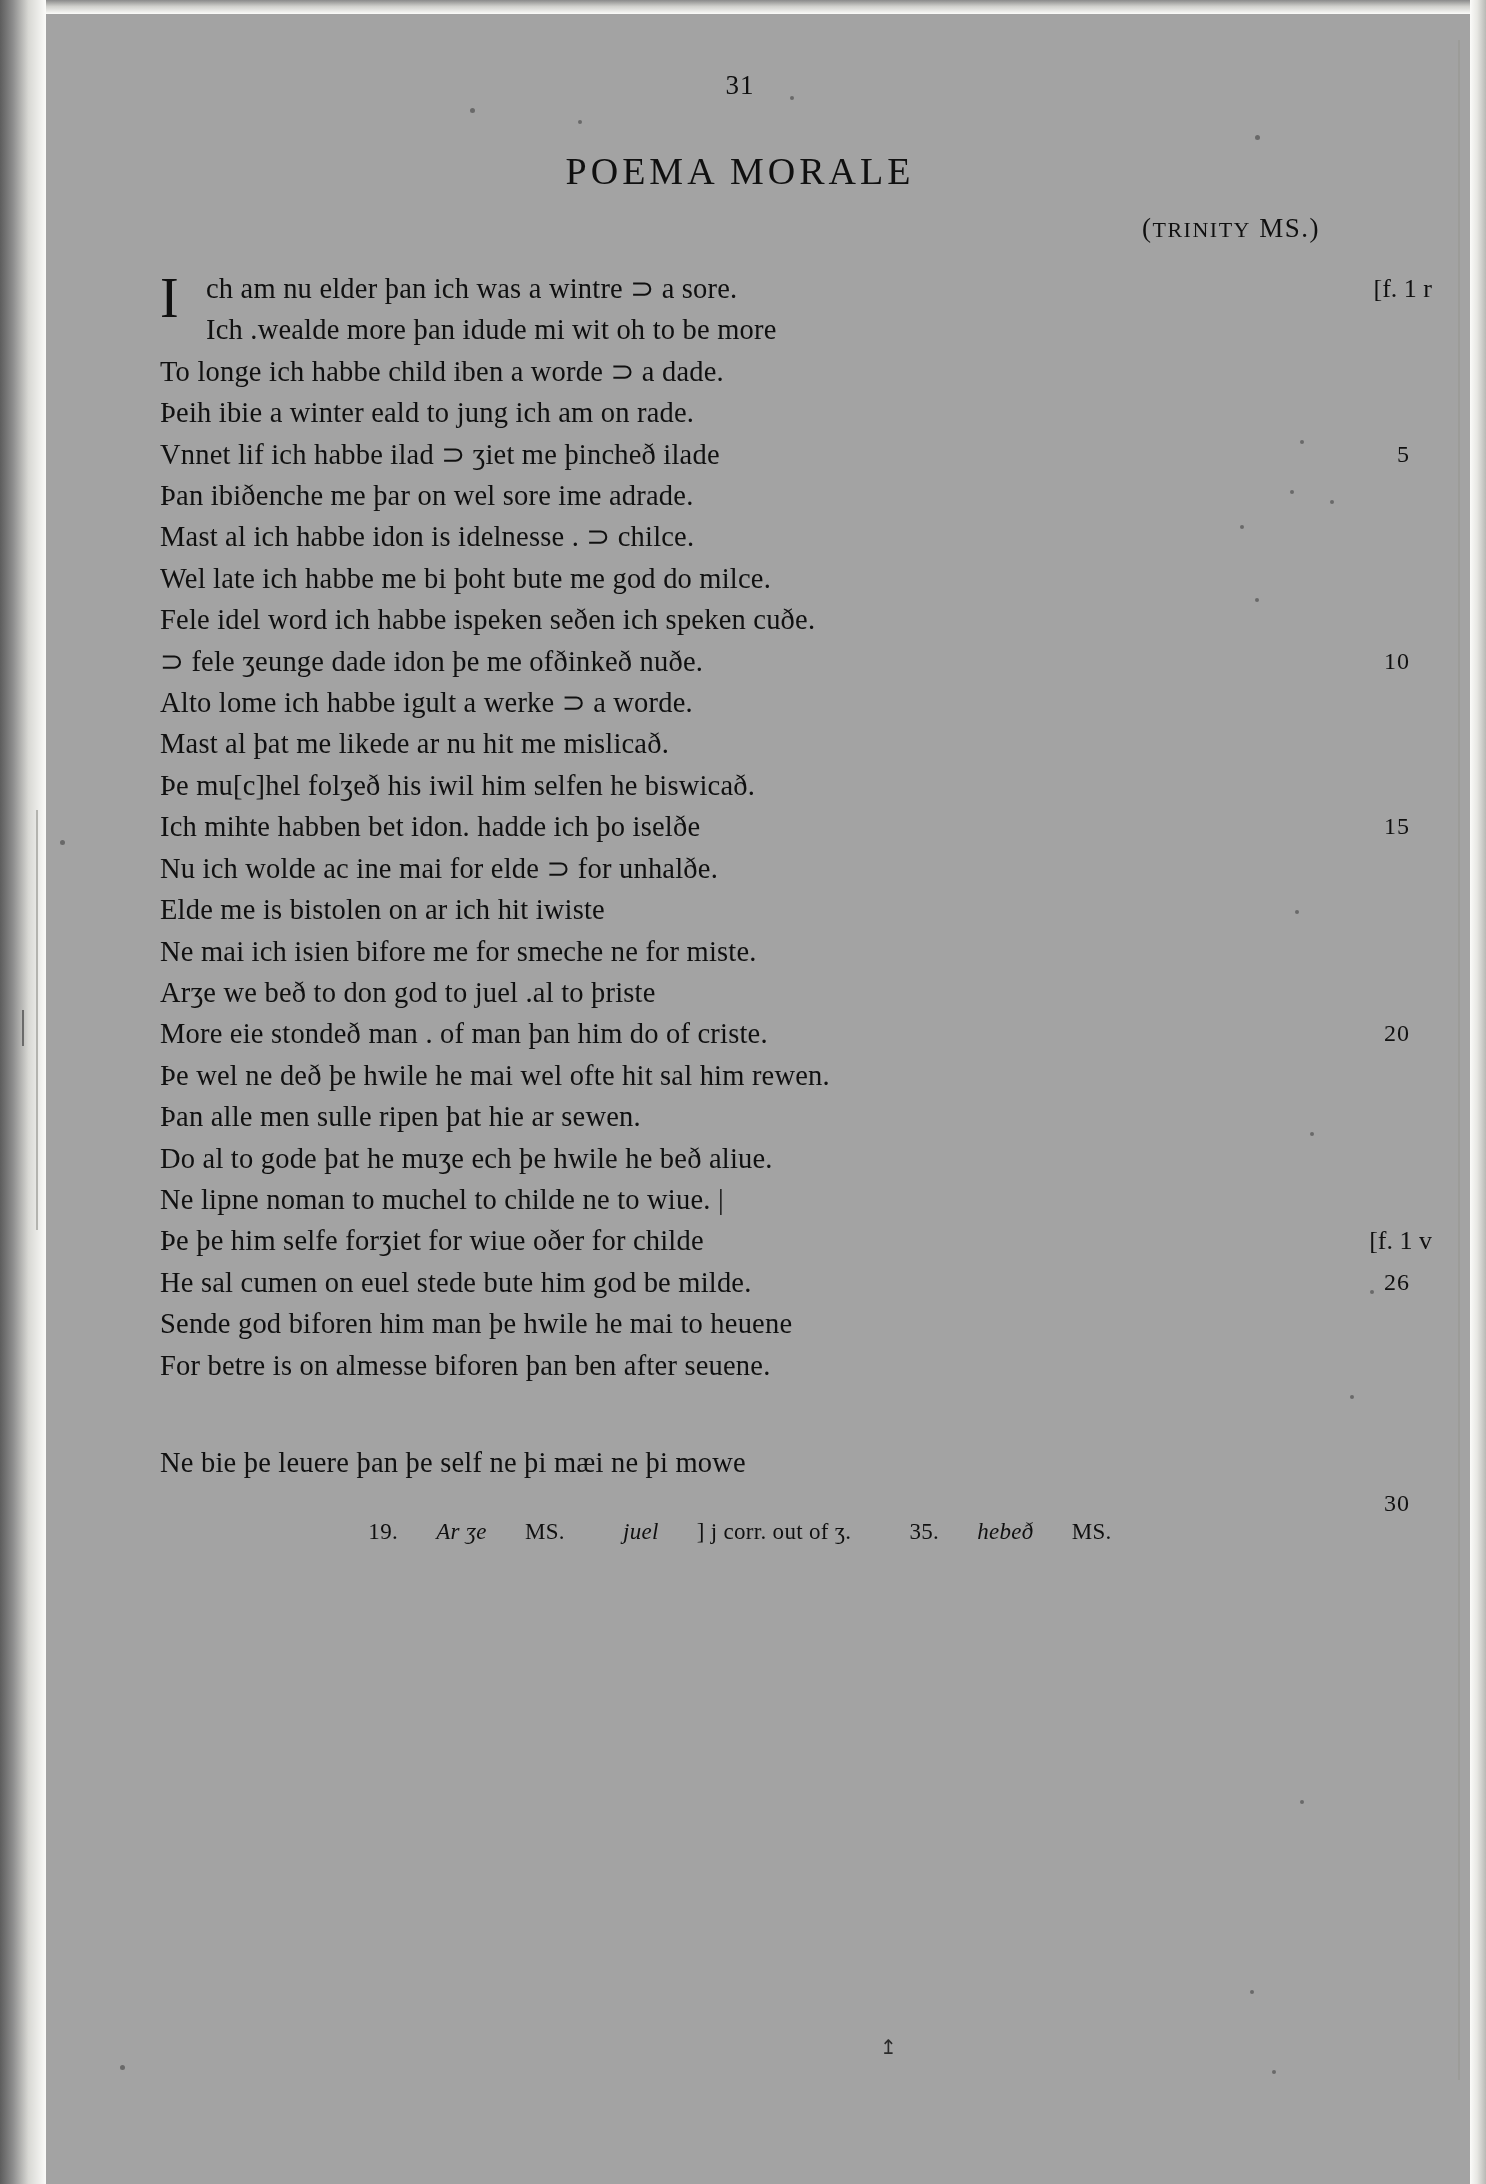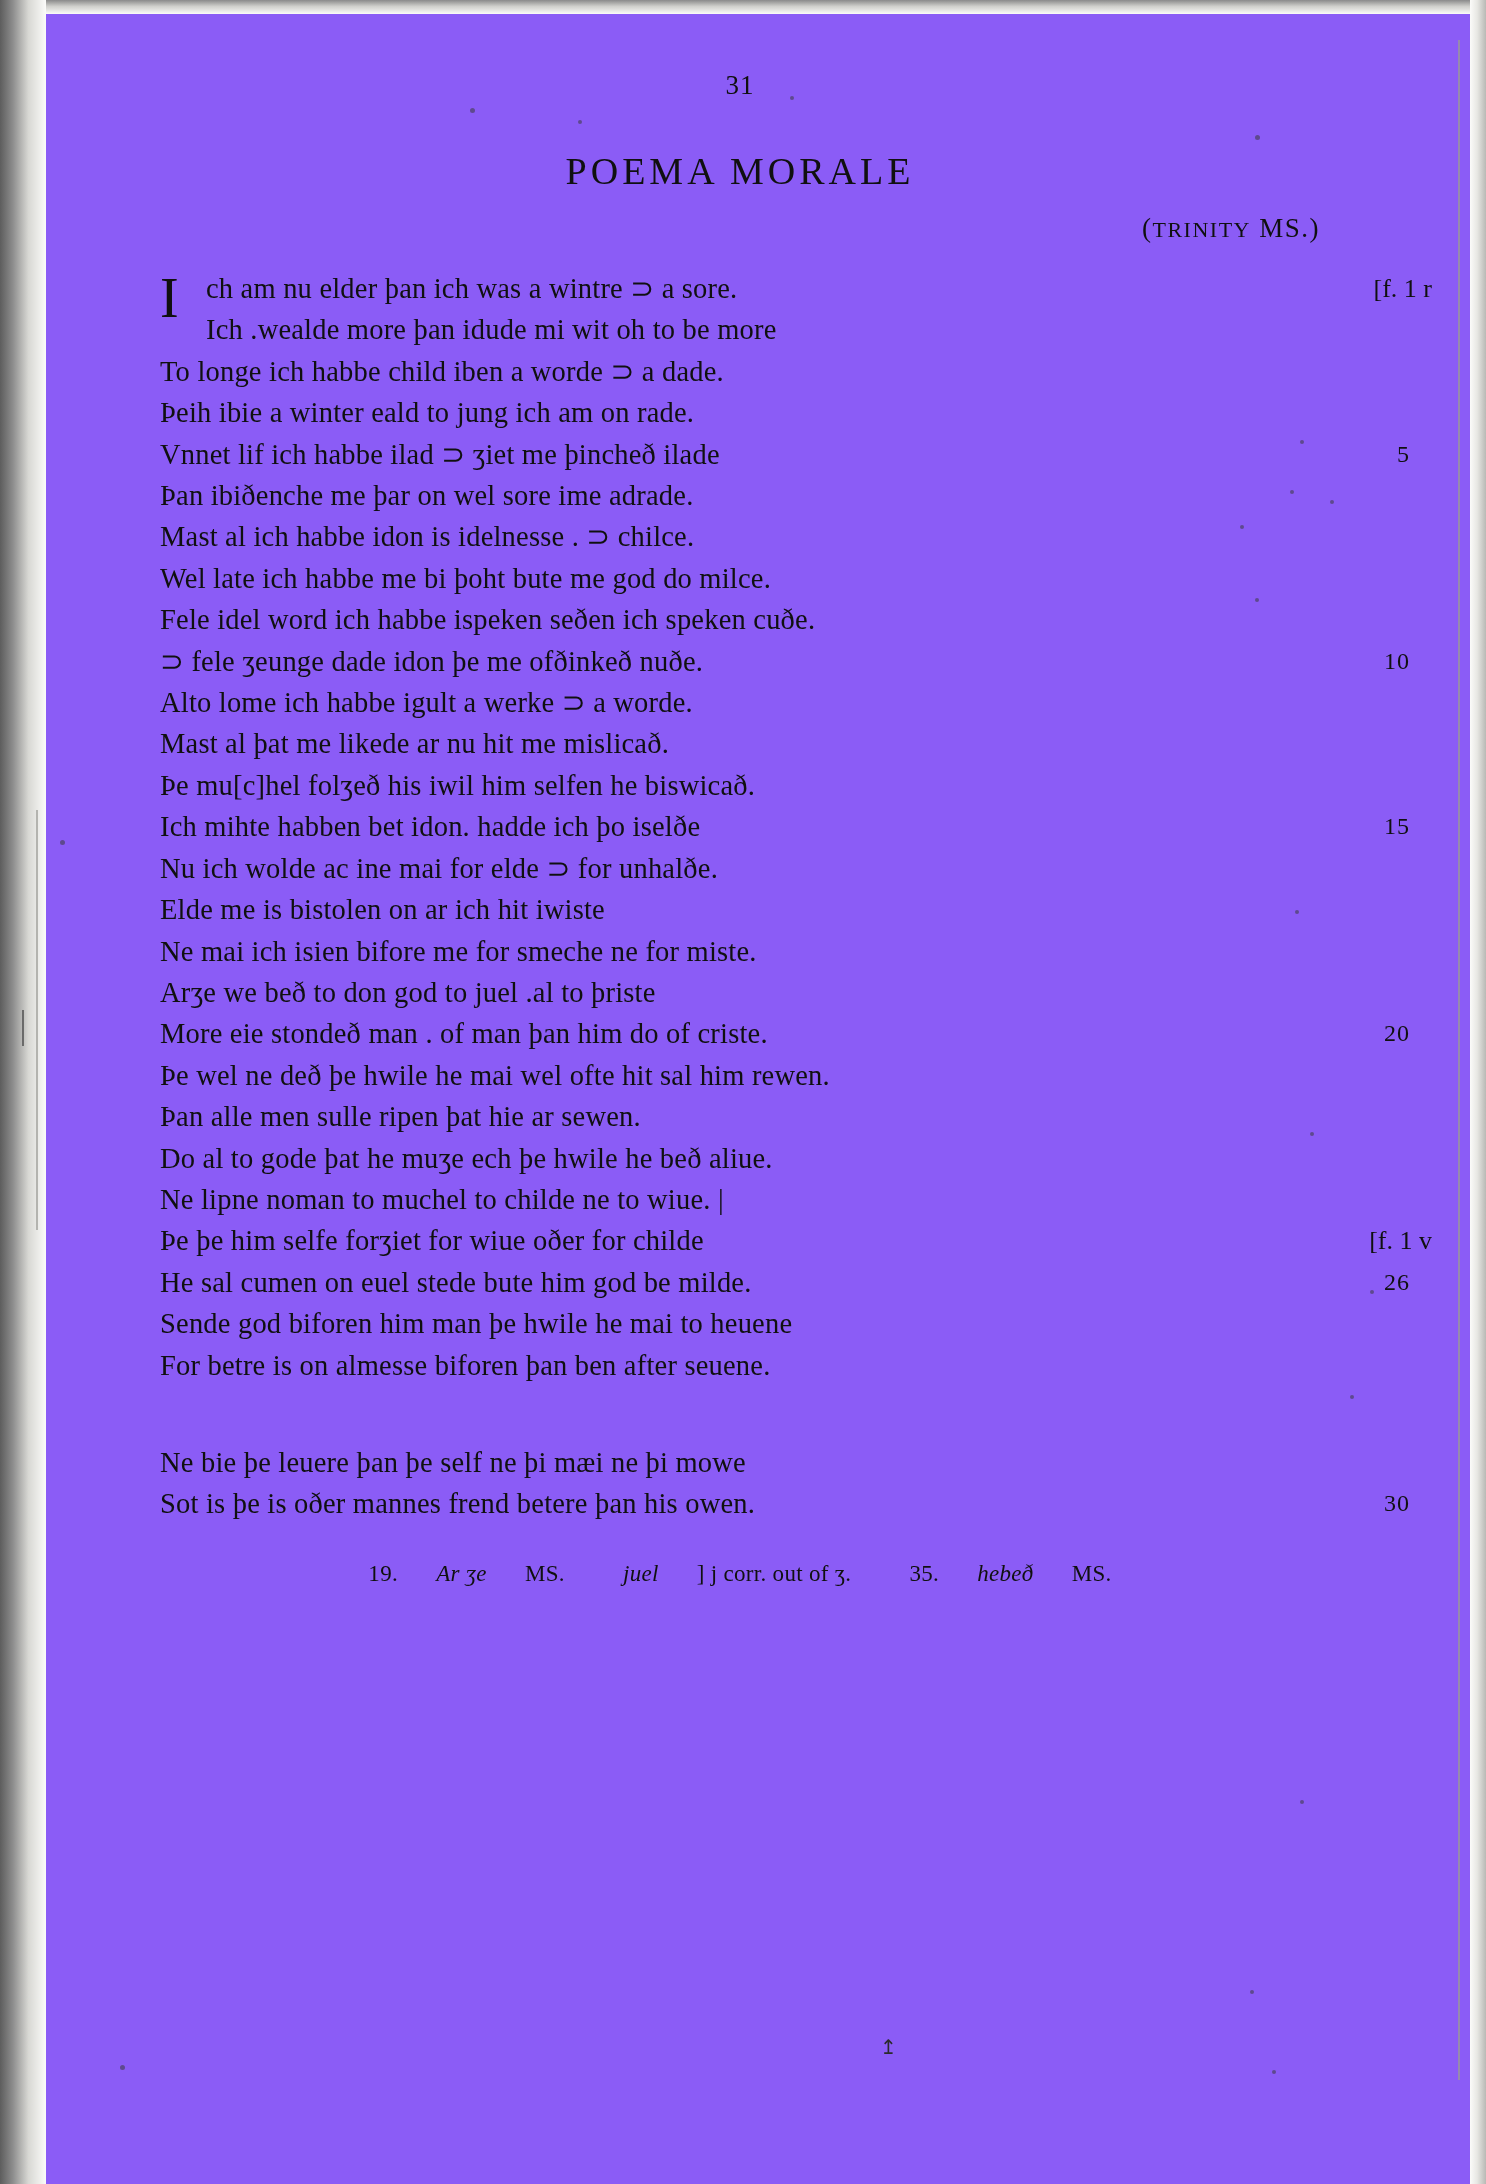--- a/index.html
+++ b/index.html
@@ -15,21 +15,21 @@
     color: #101010;
     overflow: hidden;
   }
 
   
   #page {
     position: absolute;
     left: 0; top: 0;
     width: 1486px;
     height: 2184px;
-    background: #8b5cf6;
+    background: #a3a3a3;
   }
 
   
   .scan-edge-left {
     position: absolute;
     left: 0; top: 0;
     width: 46px; height: 2184px;
     background: linear-gradient(to right, #5d5d5d 0%, #8d8d8d 28%, #d8d8d4 62%, #fbfbf9 100%);
   }
   .scan-edge-top {
@@ -227,21 +227,21 @@
         <div class="line"><span class="txt">Þe wel ne deð þe hwile he mai wel ofte hit sal him rewen.</span></div>
         <div class="line"><span class="txt">Þan alle men sulle ripen þat hie ar sewen.</span></div>
         <div class="line"><span class="txt">Do al to gode þat he muʒe ech þe hwile he beð aliue.</span></div>
         <div class="line"><span class="txt">Ne lipne noman to muchel to childe ne to wiue. |</span></div>
         <div class="line"><span class="txt">Þe þe him selfe forʒiet for wiue oðer for childe</span><span class="marg fol">[f. 1 v</span></div>
         <div class="line"><span class="txt">He sal cumen on euel stede bute him god be milde.</span><span class="marg num">26</span></div>
         <div class="line"><span class="txt">Sende god biforen him man þe hwile he mai to heuene</span></div>
         <div class="line"><span class="txt">For betre is on almesse biforen þan ben after seuene.</span></div>
         <div class="gap"></div>
         <div class="line"><span class="txt">Ne bie þe leuere þan þe self ne þi mæi ne þi mowe</span></div>
-        <div class="line"><span class="txt">Sot is þe is oðer mannes frend betere þan his owen.</span><span class="marg num">30</span></div>
+        <div class="line"><span class="marg num">30</span></div>
       </div>
 
     <div class="footnotes">
       <span>19.</span>
       <span class="sp-sm"></span>
       <span class="it">Ar ʒe</span>
       <span class="sp-sm"></span>
       <span>MS.</span>
       <span class="sp"></span>
       <span class="it">juel</span>

